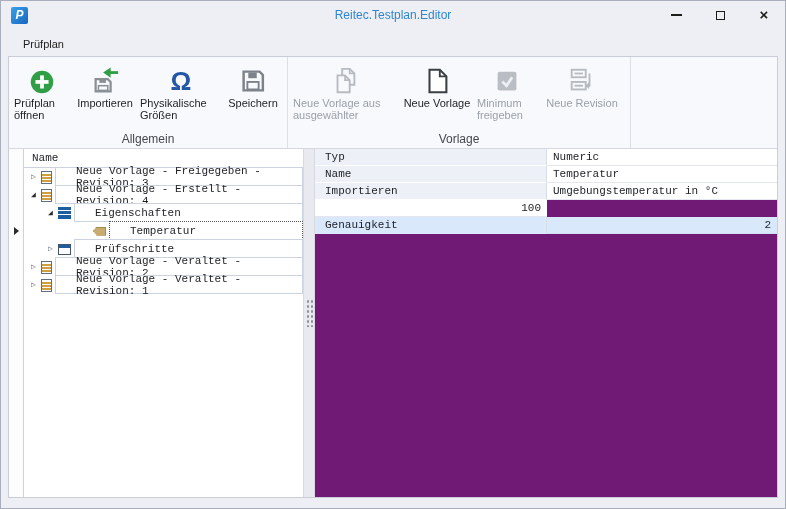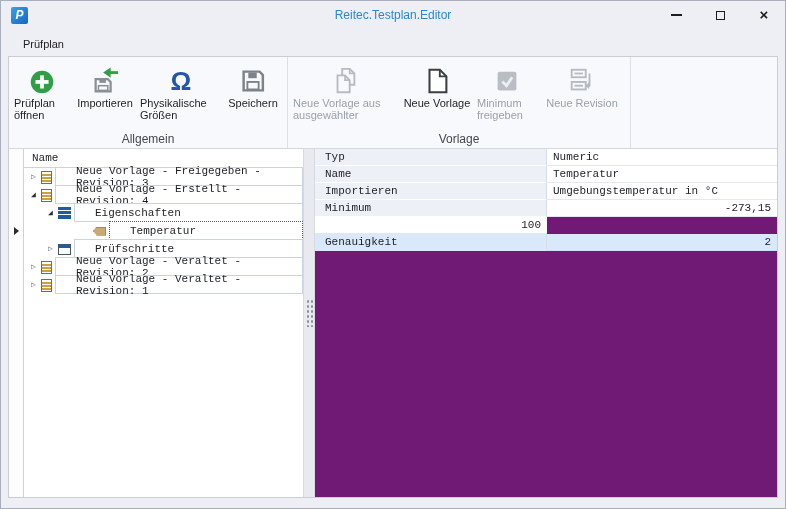--- a/index.html
+++ b/index.html
@@ -264,24 +264,20 @@
           </div>
           <div class="prop-row">
             <div class="prop-label">Name</div>
             <div class="prop-value">Temperatur</div>
           </div>
           <div class="prop-row">
             <div class="prop-label">Importieren</div>
             <div class="prop-value">Umgebungstemperatur in °C</div>
           </div>
           <div class="prop-row">
-            <div class="prop-label">Minimum</div>
-            <div class="prop-value right">-273,15</div>
-          </div>
-          <div class="prop-row">
             <div class="prop-value right">100</div>
           </div>
           <div class="prop-row selected">
             <div class="prop-label">Genauigkeit</div>
             <div class="prop-value right">2</div>
           </div>
         </div>
 
     </div>
   </div>

